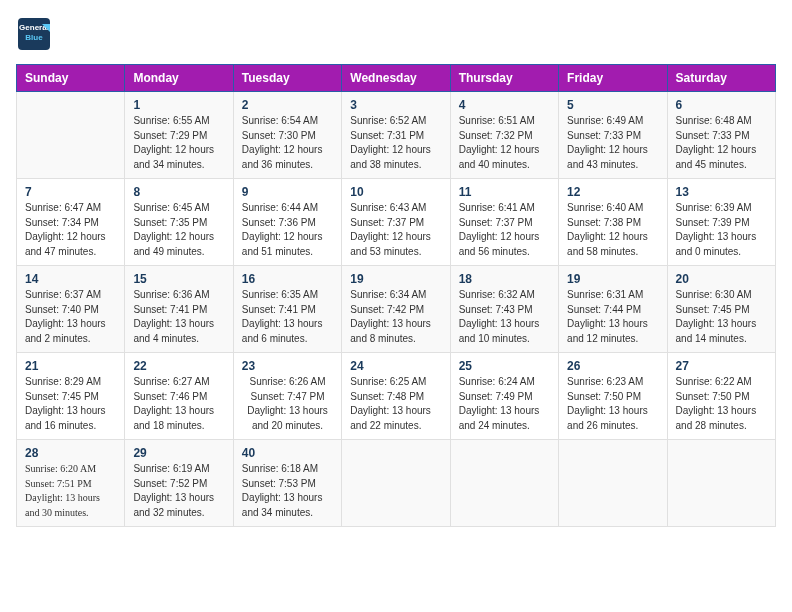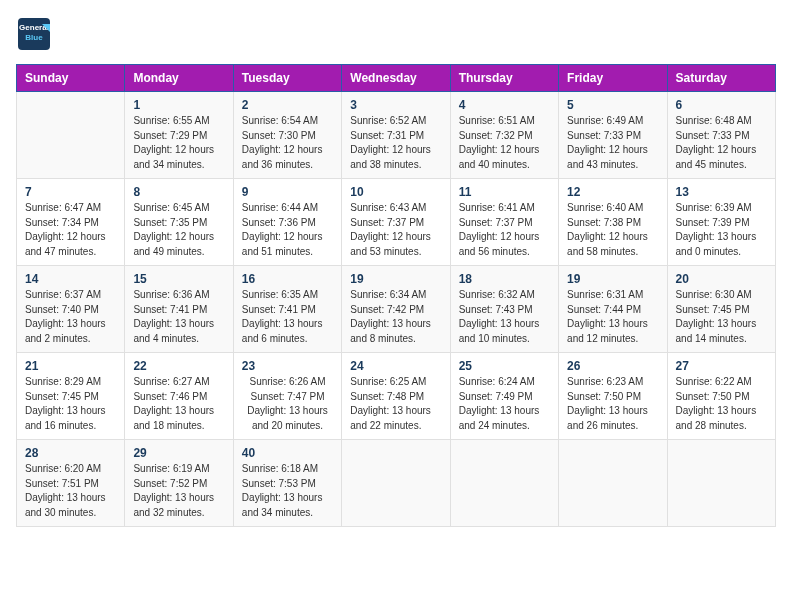--- a/index.html
+++ b/index.html
@@ -319,21 +319,21 @@
           <span class="day-number">27</span>
           <div class="day-info" style="white-space: pre-line;">Sunrise: 6:22 AM
 Sunset: 7:50 PM
 Daylight: 13 hours
 and 28 minutes.</div>
         </td>
       </tr>
       <tr class="week-row">
         <td>
           <span class="day-number">28</span>
-          <div class="day-info" style="white-space: pre-line;">Sunrise: 6:20 AM
+          <div class="day-info" style="white-space: pre-line; font-family: Liberation Serif, serif;">Sunrise: 6:20 AM
 Sunset: 7:51 PM
 Daylight: 13 hours
 and 30 minutes.</div>
         </td>
         <td>
           <span class="day-number">29</span>
           <div class="day-info" style="white-space: pre-line;">Sunrise: 6:19 AM
 Sunset: 7:52 PM
 Daylight: 13 hours
 and 32 minutes.</div>

